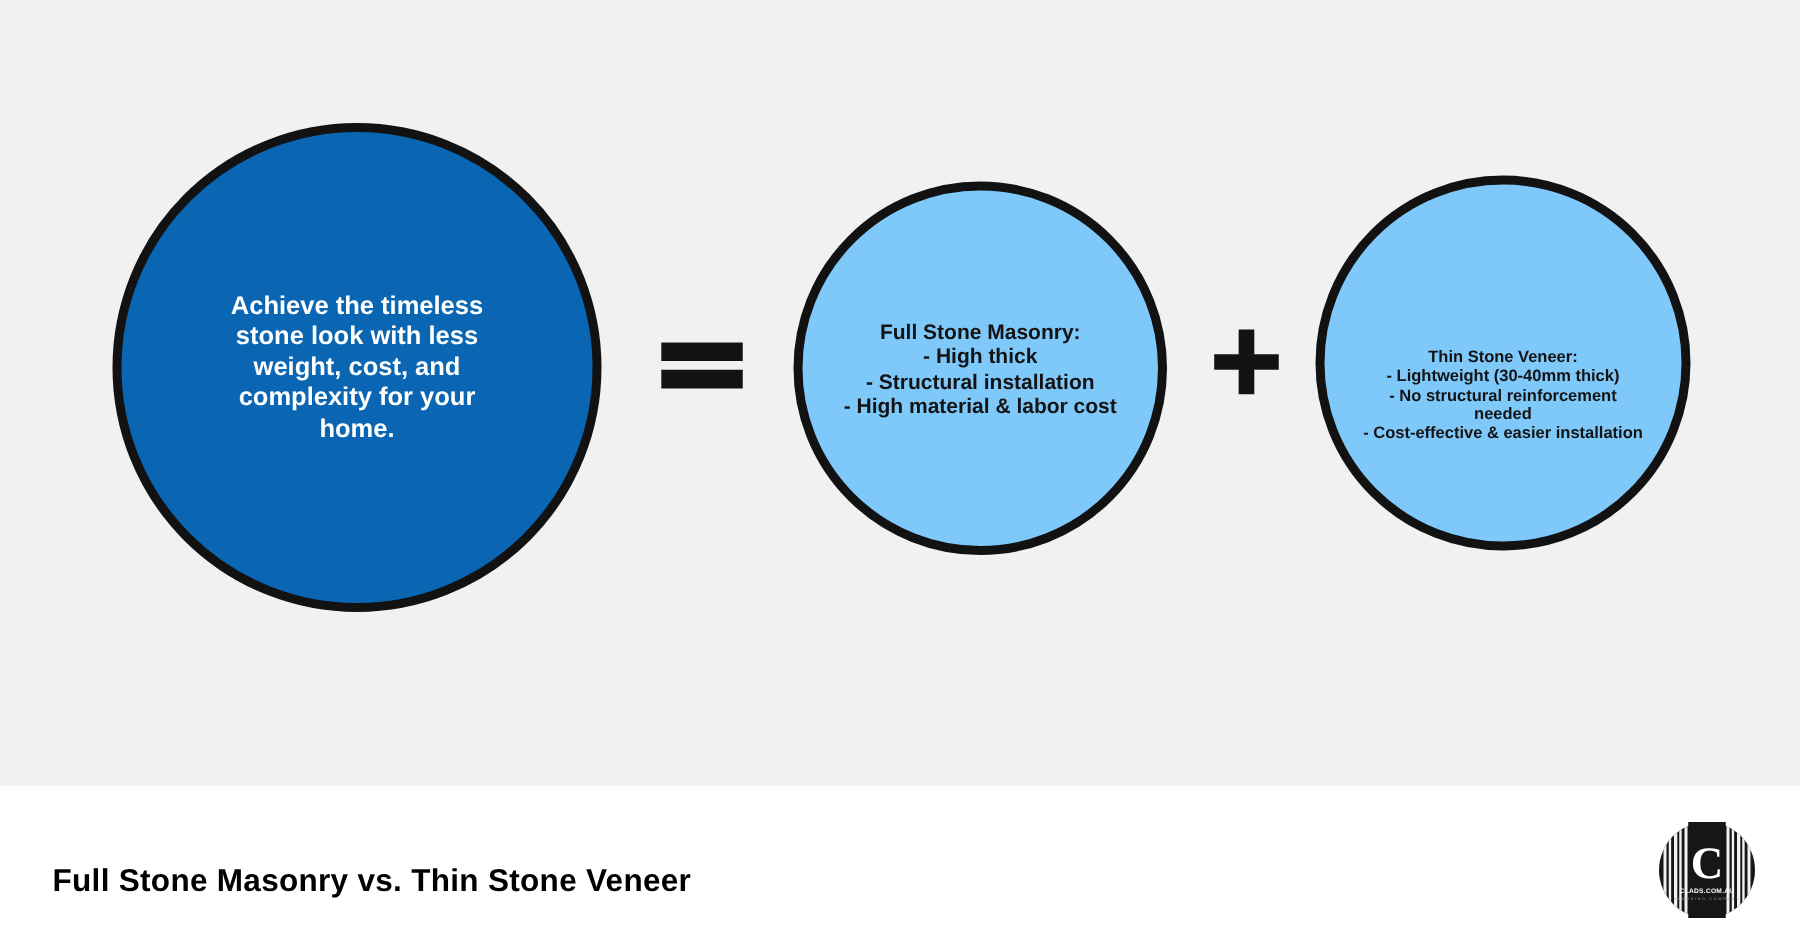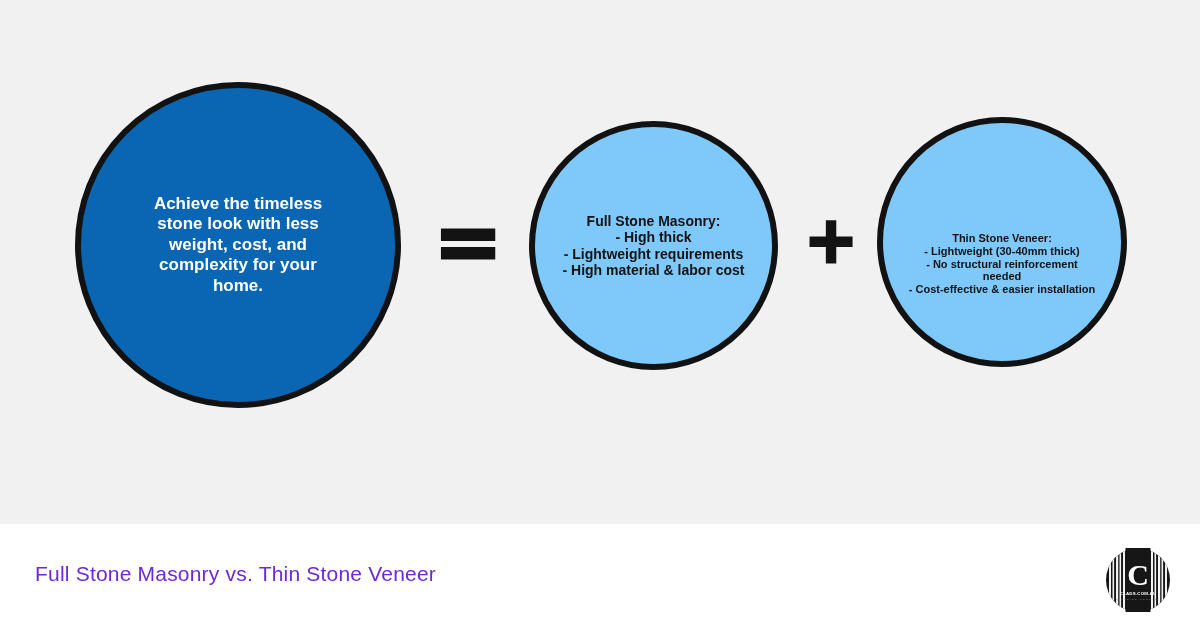--- a/index.html
+++ b/index.html
@@ -67,24 +67,24 @@
 
   
   .footer {
     position: absolute;
     left: 0; top: 524px;
     width: 1200px; height: 106px;
     background: #ffffff;
   }
   .footer-title {
     position: absolute;
-    left: 35px; top: 562px;
+    left: 35px; top: 576px;
     font-size: 21px;
-    font-weight: normal;
-    color: #6d28d9;
+    font-weight: bold;
+    color: #000000;
     letter-spacing: 0.2px;
   }
   .logo {
     position: absolute;
     left: 1106px; top: 548px;
     width: 64px; height: 64px;
   }
   .logo svg { display: block; }
 </style>
 </head>
@@ -99,21 +99,21 @@
 complexity for your
 home.</div>
   </div>
 
   <div class="operator op-equals">=</div>
 
   <div class="circle circle-comp circle-full">
     <div class="comp-text">
       <div>Full Stone Masonry:</div>
       <div>- High thick</div>
-      <div>- Lightweight requirements</div>
+      <div>- Structural installation</div>
       <div>- High material &amp; labor cost</div>
     </div>
   </div>
 
   <div class="operator op-plus">+</div>
 
   <div class="circle circle-comp circle-thin">
     <div class="comp-text">
       <div>Thin Stone Veneer:</div>
       <div>- Lightweight (30-40mm thick)</div>

